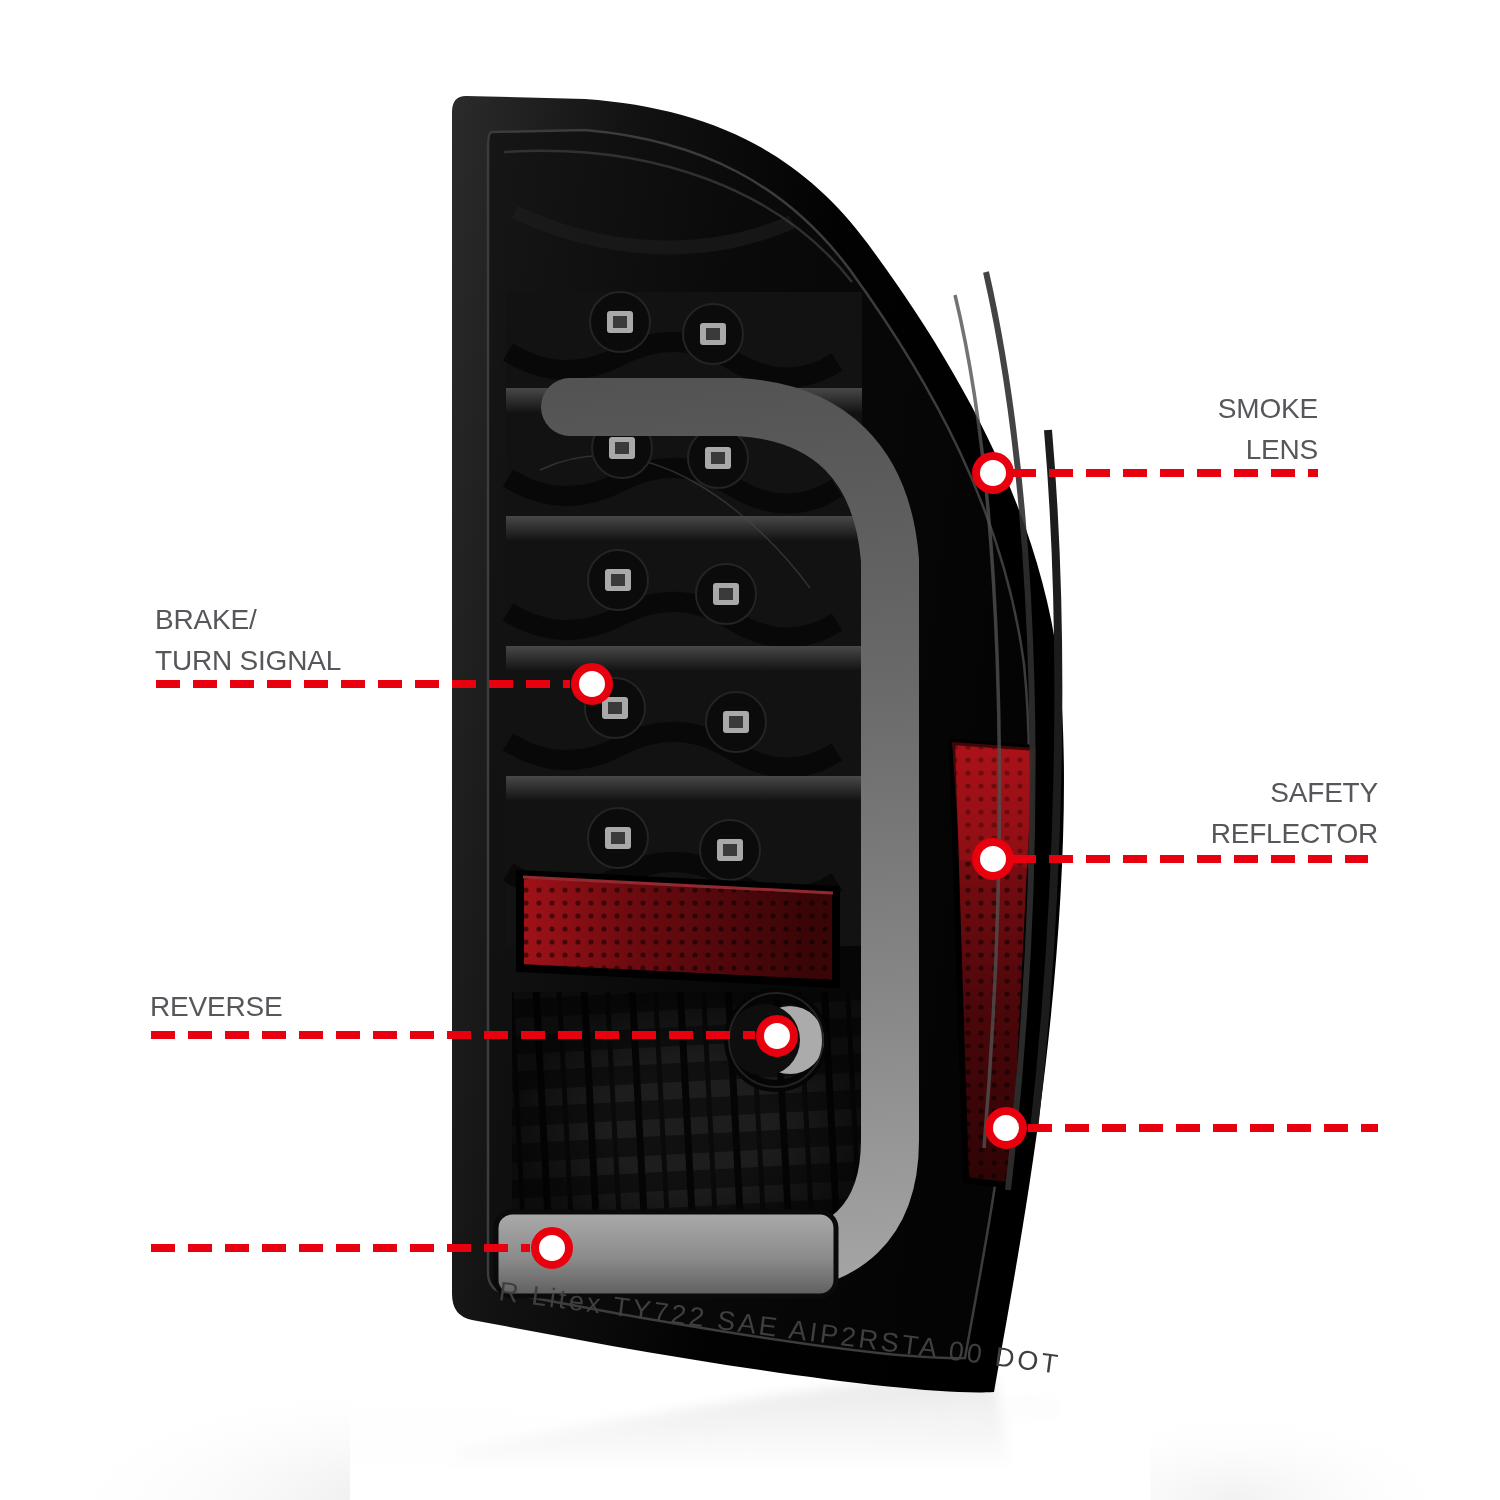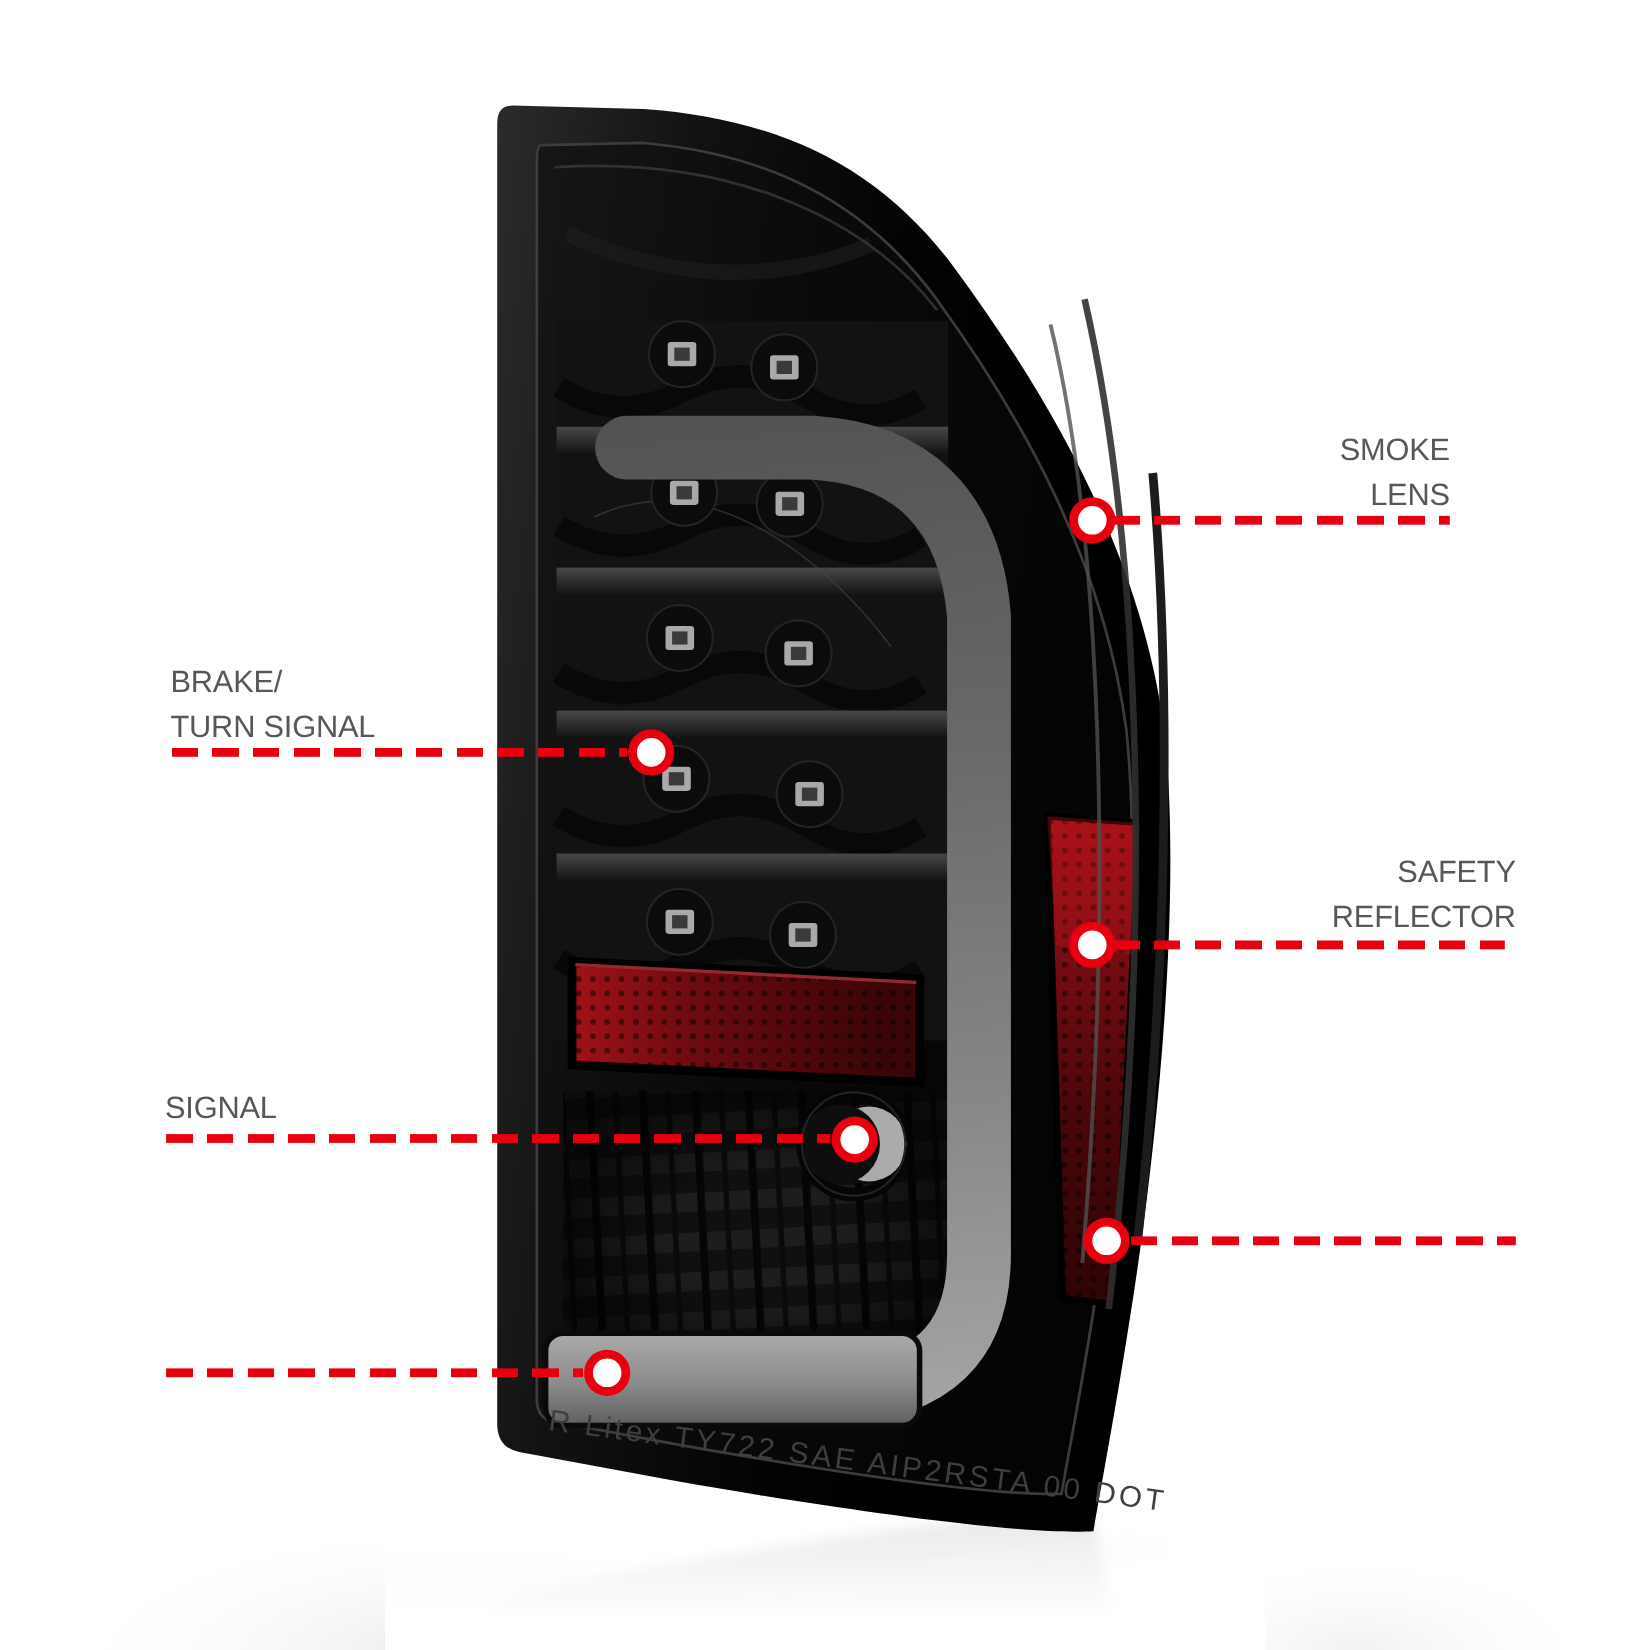--- a/index.html
+++ b/index.html
@@ -240,21 +240,21 @@
   <div class="callout-label" style="left:155px;top:599px;">BRAKE/
 TURN SIGNAL</div>
   <div class="leader" style="left:156px;top:680px;width:414px;"></div>
   <div class="dot" style="left:571px;top:663px;"></div>
 
   <div class="callout-label align-right" style="right:122px;top:772px;">SAFETY
 REFLECTOR</div>
   <div class="leader" style="left:1012px;top:855px;width:356px;"></div>
   <div class="dot" style="left:972px;top:838px;"></div>
 
-  <div class="callout-label" style="left:150px;top:986px;">SIGNAL</div>
+  <div class="callout-label" style="left:150px;top:986px;">REVERSE</div>
   <div class="leader" style="left:151px;top:1031px;width:604px;"></div>
   <div class="dot" style="left:756px;top:1015px;"></div>
 
   <div class="leader" style="left:1028px;top:1124px;width:350px;"></div>
   <div class="dot" style="left:985px;top:1107px;"></div>
 
   <div class="leader" style="left:151px;top:1244px;width:379px;"></div>
   <div class="dot" style="left:531px;top:1227px;"></div>
 
 </div>

